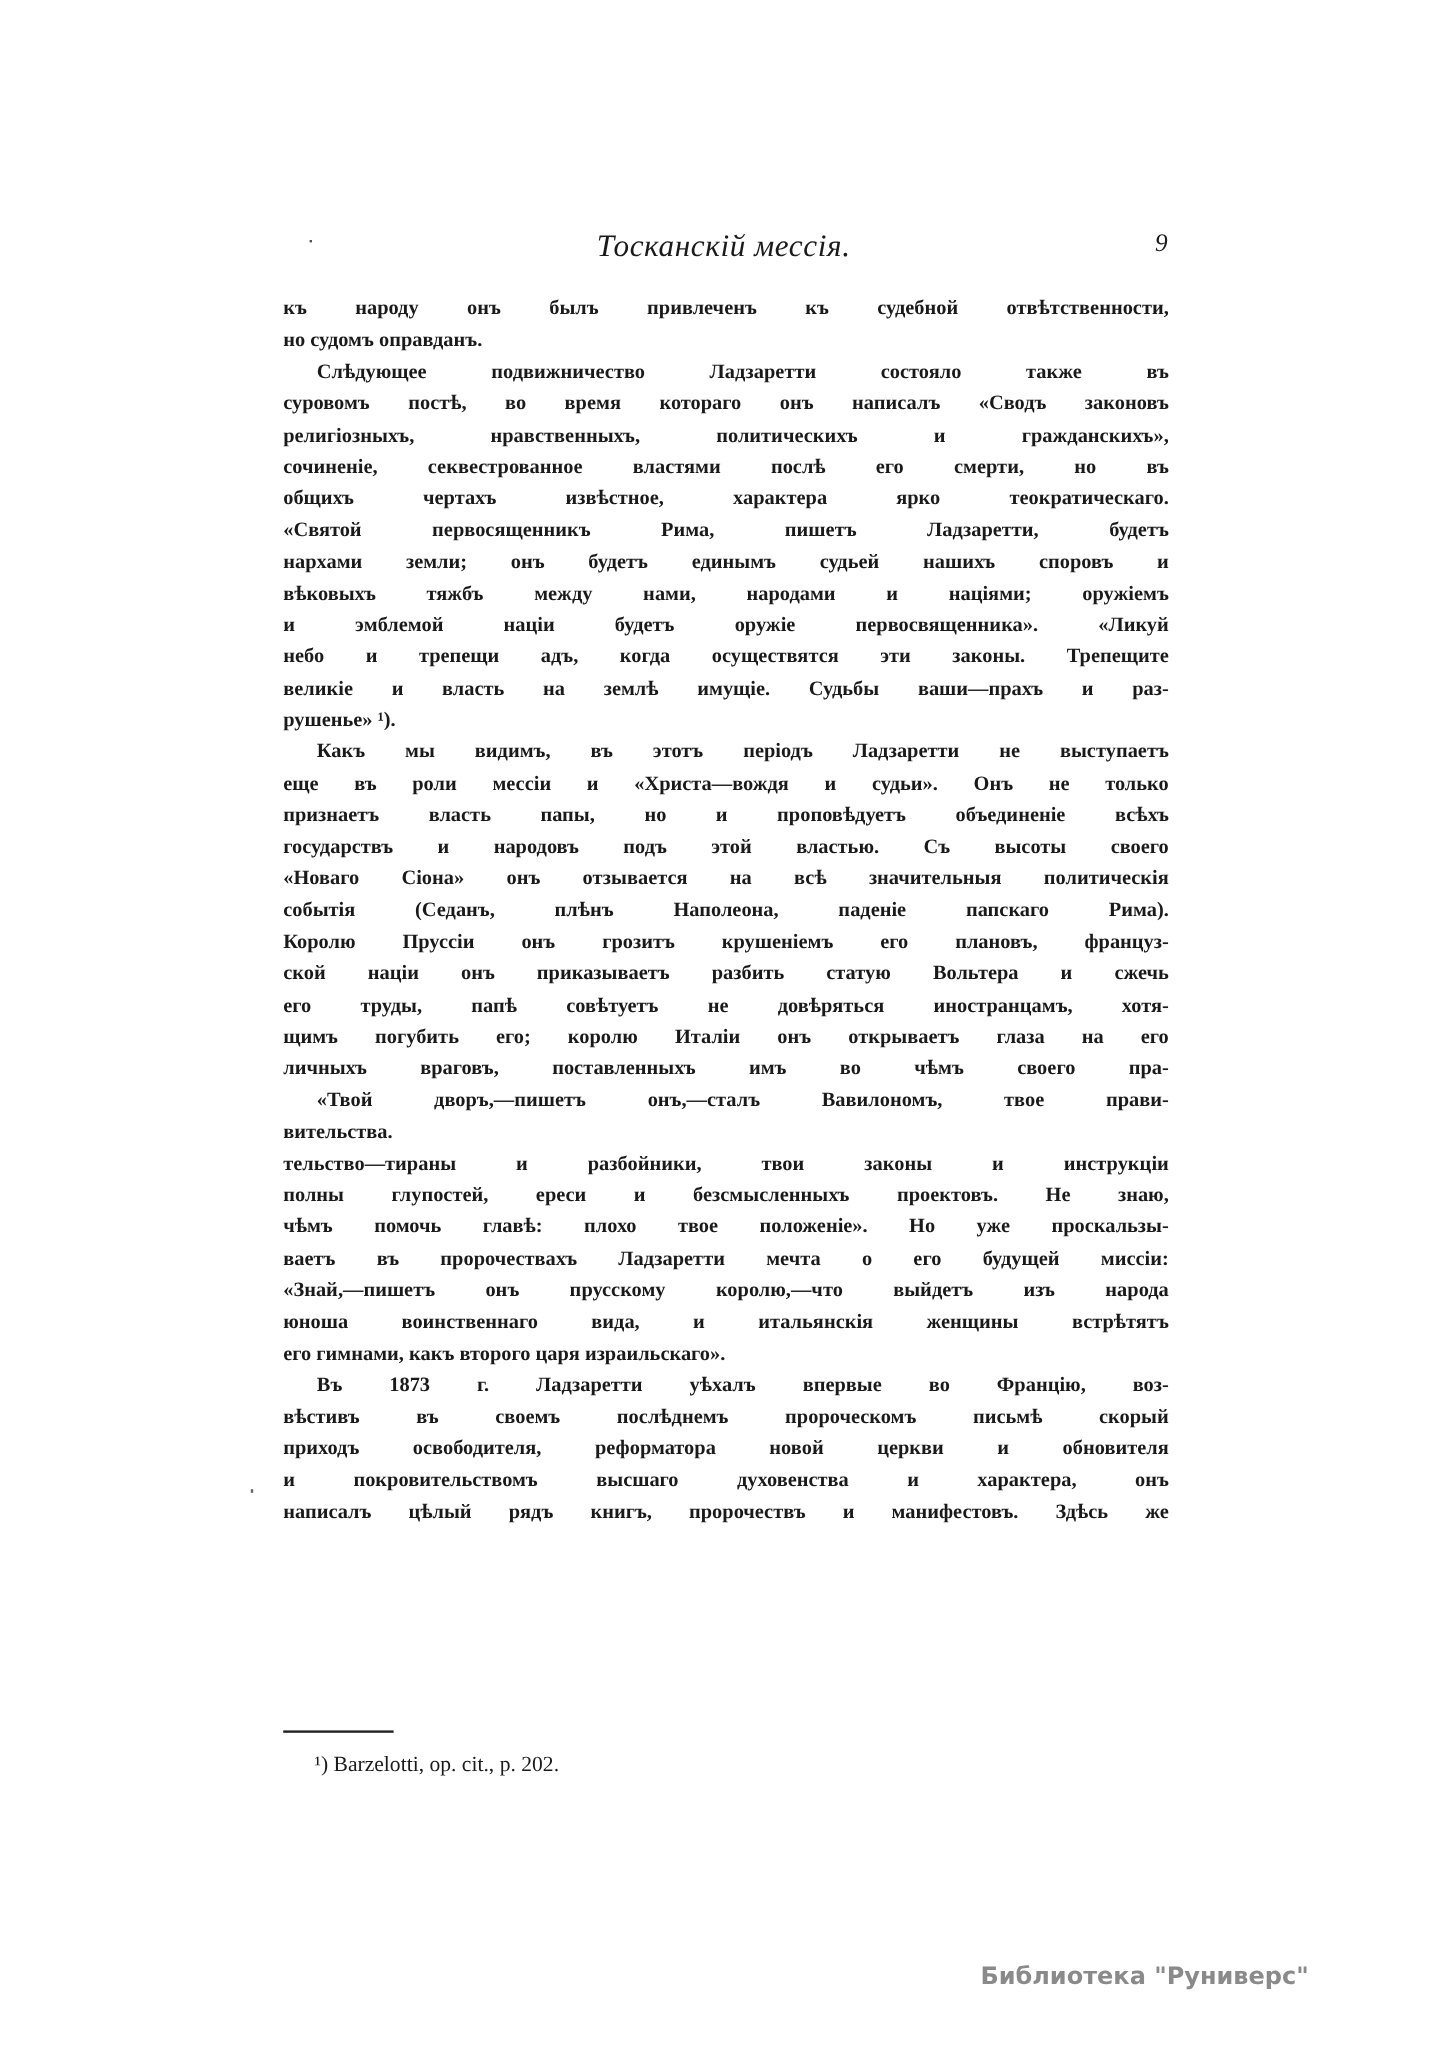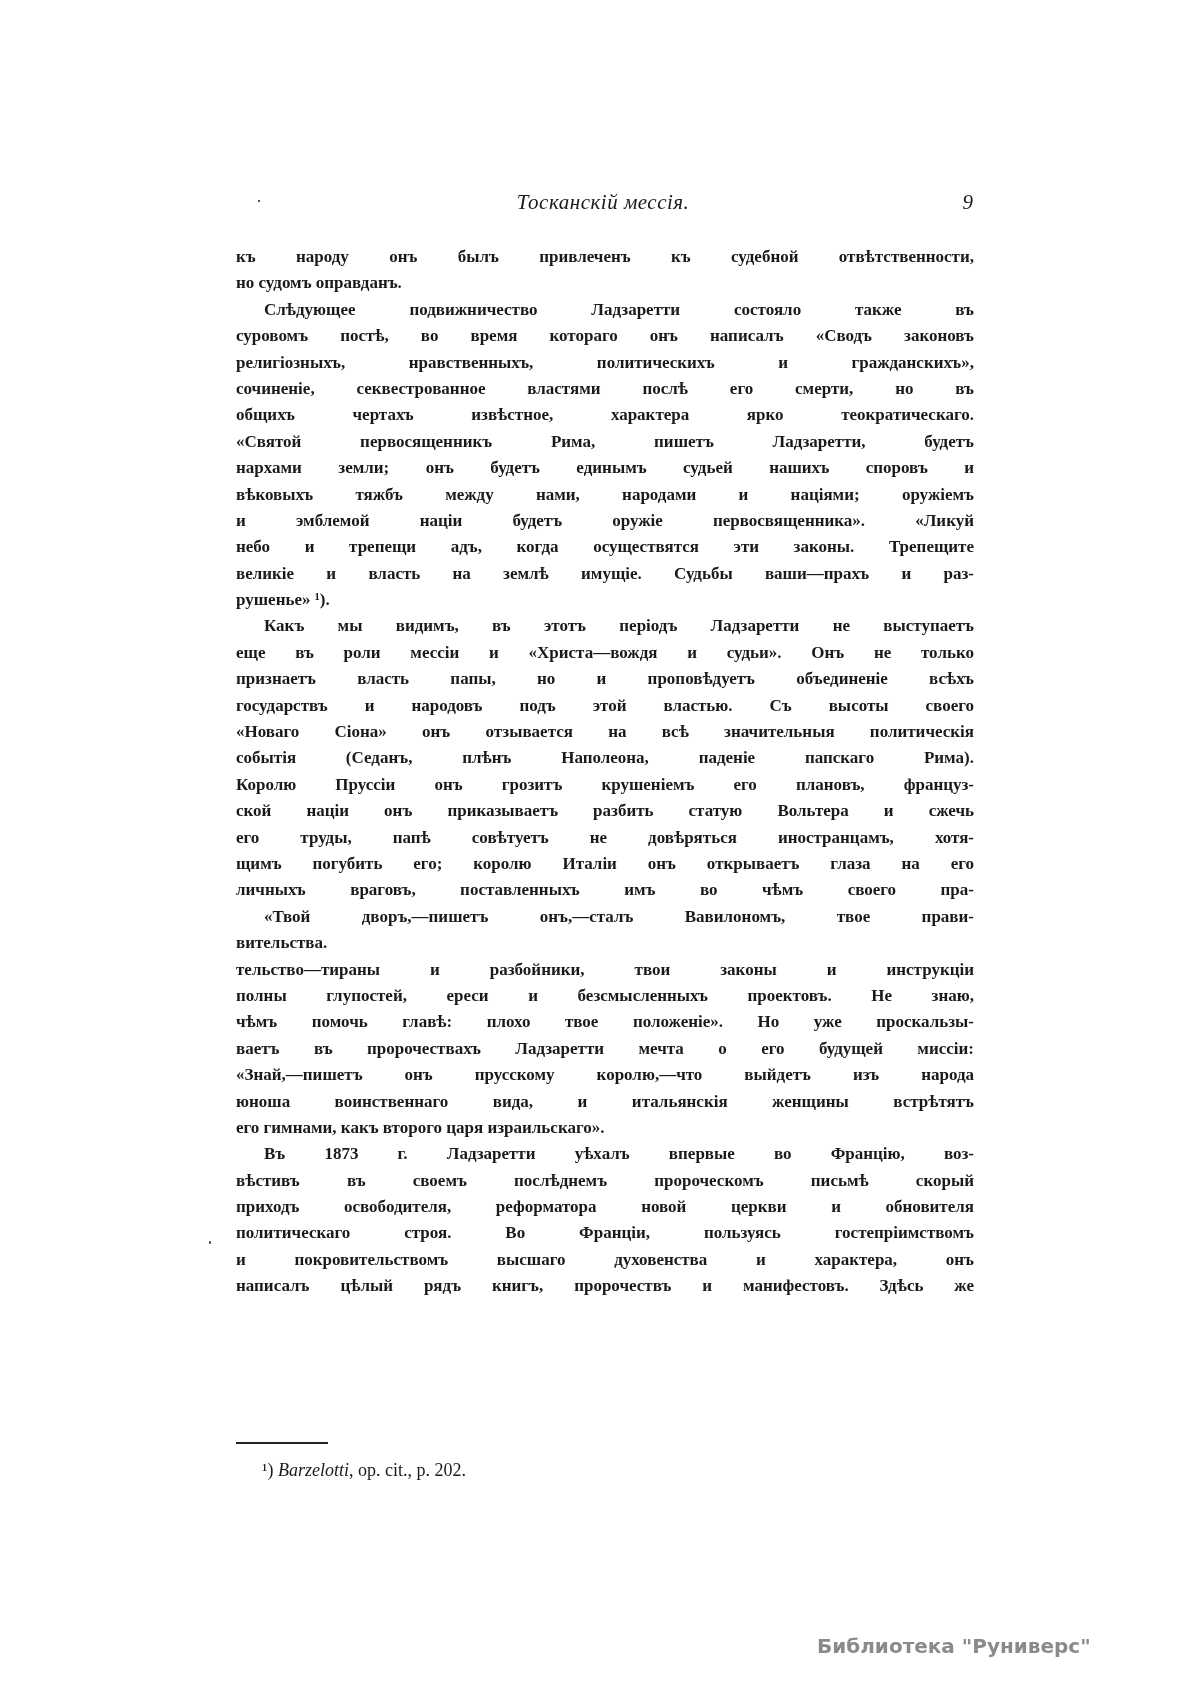--- a/index.html
+++ b/index.html
@@ -4,34 +4,34 @@
 <style>
   html, body { margin: 0; padding: 0; }
   body {
     width: 1200px; height: 1705px; background: #ffffff; position: relative; overflow: hidden;
     font-family: "Liberation Serif", "DejaVu Serif", serif; color: #1a1a1a;
   }
   .page { position: absolute; left: 0; top: 0; width: 1200px; height: 1705px; }
   .header { position: absolute; top: 190px; left: 233px; width: 740px; height: 30px; }
   .running-title {
     position: absolute; left: 0; right: 0; text-align: center;
-    font-style: italic; font-size: 21px; letter-spacing: 0.5px;
+    font-style: italic; font-size: 26px; letter-spacing: 0.5px;
   }
   .page-number { position: absolute; right: 0; top: 0; font-style: italic; font-size: 21px; }
   .dot-mark { position: absolute; left: 258px; top: 200px; width: 2px; height: 2px; background: #555; }
   .body-text {
     position: absolute; left: 236px; top: 244px; width: 738px;
     font-size: 17px; line-height: 26.4px; font-weight: 600;
   }
   .line { display: block; white-space: nowrap; text-align: justify; text-align-last: justify; height: 26.4px; }
   .line.last { text-align-last: left; }
   .line.indent { padding-left: 28px; }
   .footnote-rule { position: absolute; left: 236px; top: 1442px; width: 92px; height: 2px; background: #222; }
   .footnote { position: absolute; left: 262px; top: 1460px; font-size: 18px; }
-  .footnote .author { font-style: italic; }
+  .footnote .author { }
   .watermark {
     position: absolute; left: 817px; top: 1634px;
     font-family: "DejaVu Sans", sans-serif; font-size: 20px; font-weight: bold; color: #8a8a8a;
   }
   .side-dot { position: absolute; left: 209px; top: 1241px; width: 2px; height: 3px; background: #666; }
 </style>
 </head>
 <body>
 
 <div class="page">
@@ -72,21 +72,20 @@
       <span class="line">тельство—тираны и разбойники, твои законы и инструкціи</span>
       <span class="line">полны глупостей, ереси и безсмысленныхъ проектовъ. Не знаю,</span>
       <span class="line">чѣмъ помочь главѣ: плохо твое положеніе». Но уже проскальзы-</span>
       <span class="line">ваетъ въ пророчествахъ Ладзаретти мечта о его будущей миссіи:</span>
       <span class="line">«Знай,—пишетъ онъ прусскому королю,—что выйдетъ изъ народа</span>
       <span class="line">юноша воинственнаго вида, и итальянскія женщины встрѣтятъ</span>
       <span class="line last">его гимнами, какъ второго царя израильскаго».</span>
       <span class="line indent">Въ 1873 г. Ладзаретти уѣхалъ впервые во Францію, воз-</span>
       <span class="line">вѣстивъ въ своемъ послѣднемъ пророческомъ письмѣ скорый</span>
       <span class="line">приходъ освободителя, реформатора новой церкви и обновителя</span>
-      <span class="line">политическаго строя. Во Франціи, пользуясь гостепріимствомъ</span>
       <span class="line">и покровительствомъ высшаго духовенства и характера, онъ</span>
       <span class="line">написалъ цѣлый рядъ книгъ, пророчествъ и манифестовъ. Здѣсь же</span>
     </div>
 
   <div class="side-dot"></div>
 
   <div class="footnote-rule"></div>
   <div class="footnote">
     <span>¹)</span>
     <span class="author">Barzelotti</span><span>, op. cit., p. 202.</span>

